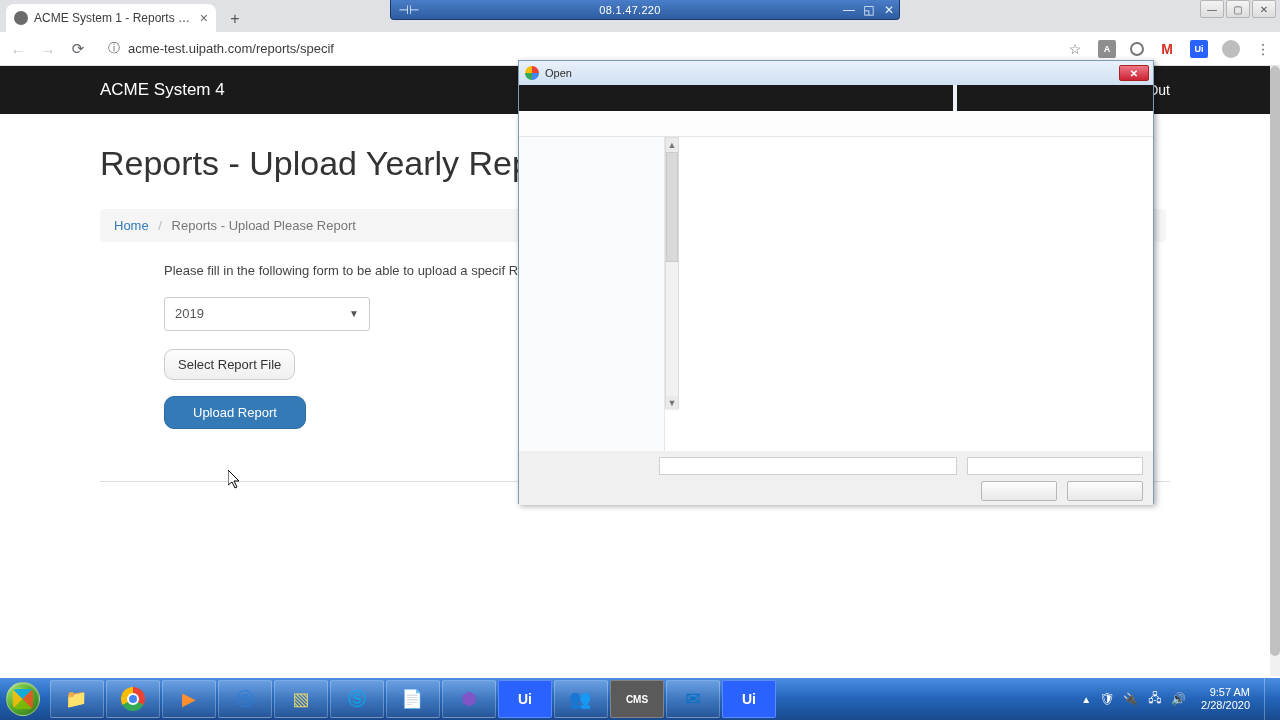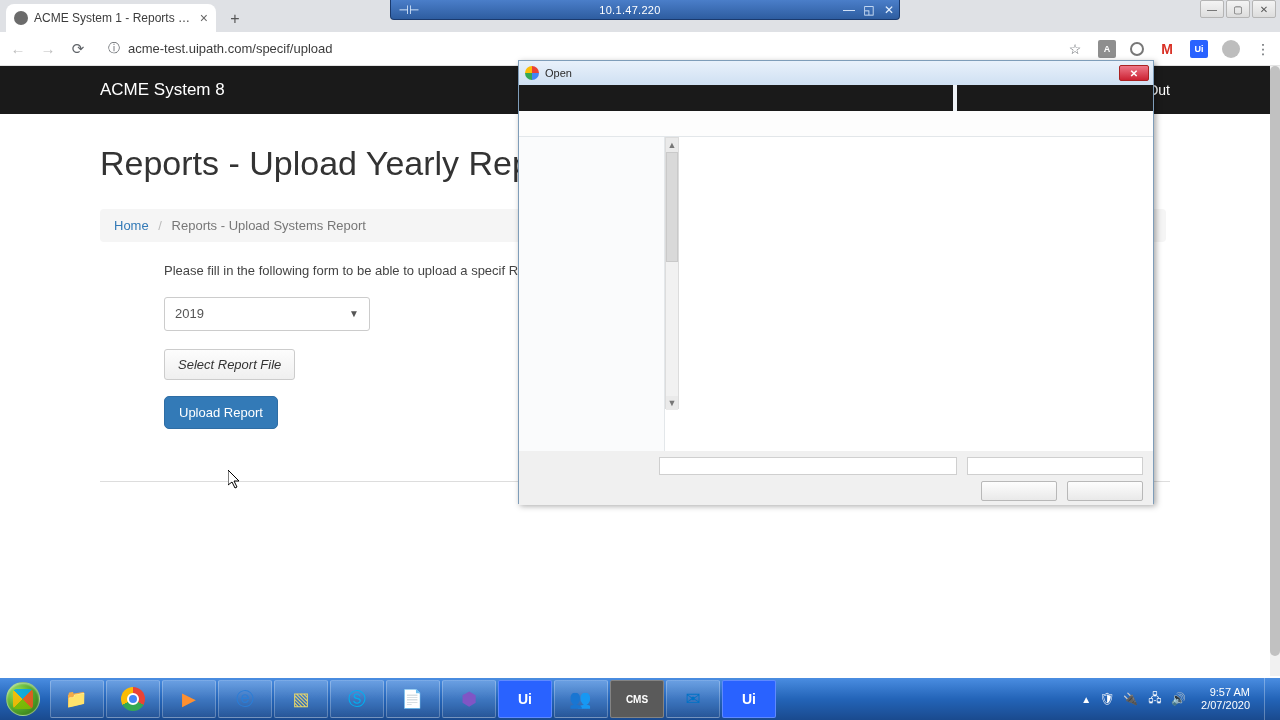--- a/index.html
+++ b/index.html
@@ -54,22 +54,22 @@
 .breadcrumb .sep { color: #bbb; margin: 0 6px; }
 .breadcrumb .current { color: #777; }
 
 .form-area { padding-left: 64px; max-width: 720px; }
 .intro { font-size: 13px; color: #444; line-height: 1.45; margin-bottom: 16px; }
 .label { font-size: 13px; font-weight: 600; color: #333; margin-bottom: 6px; }
 .text-input { width: 100%; height: 32px; border: 1px solid #ccc; border-radius: 3px; padding: 0 10px; font-size: 13px; color: #555; margin-bottom: 18px; }
 .select-wrap { position: relative; width: 206px; margin-bottom: 18px; }
 .select { width: 100%; height: 32px; border: 1px solid #ccc; border-radius: 3px; padding: 16px 10px; font-size: 13px; color: #555; background: #fff; display: flex; align-items: center; justify-content: space-between; cursor: pointer; }
 .caret { font-size: 10px; color: #555; }
-.btn-default { display: inline-block; padding: 7px 13px; border: 1px solid #ccc; background: linear-gradient(#fdfdfd,#efefef); border-radius: 3px; font-size: 13px; color: #333; cursor: pointer; margin-bottom: 16px; font-style: italic; }
-.btn-primary { display: inline-block; padding: 8px 14px; background: #337ab7; border: 1px solid #2e6da4; border-radius: 5px; font-size: 13px; color: #fff; cursor: pointer; }
+.btn-default { display: inline-block; padding: 7px 13px; border: 1px solid #ccc; background: linear-gradient(#fdfdfd,#efefef); border-radius: 9px; font-size: 13px; color: #333; cursor: pointer; margin-bottom: 16px; }
+.btn-primary { display: inline-block; padding: 8px 28px; background: #337ab7; border: 1px solid #2e6da4; border-radius: 10px; font-size: 13px; color: #fff; cursor: pointer; }
 
 .footer-divider { height: 1px; background: #ddd; margin: 52px 0 14px; }
 .copyright { font-size: 13px; color: #555; }
 
 .page-scroll { position: absolute; right: 0; top: 66px; width: 10px; height: 610px; background: #f1f1f1; }
 .page-scroll .thumb { width: 100%; height: 590px; background: #c1c1c1; border-radius: 5px; }
 
 
 .cursor { position: absolute; top: 470px; left: 228px; z-index: 40; pointer-events: none; }
 .cursor svg { display: block; }
@@ -126,21 +126,21 @@
 .tray-up { color: #fff; font-size: 10px; cursor: pointer; }
 .tray-icon { width: 16px; height: 16px; color: #fff; font-size: 12px; display: flex; align-items: center; justify-content: center; }
 .tray-clock { color: #fff; font-size: 11px; text-align: right; line-height: 1.15; padding: 0 6px; }
 .show-desktop { width: 10px; height: 42px; border-left: 1px solid rgba(255,255,255,.3); cursor: pointer; }
 </style>
 </head>
 <body>
 
 <div class="rdp-bar">
   <div class="rdp-pin">⊣⊢</div>
-  <div class="rdp-ip">10.1.47.220</div>
+  <div class="rdp-ip">08.1.47.220</div>
   <div class="rdp-btn">—</div>
   <div class="rdp-btn">◱</div>
   <div class="rdp-btn">✕</div>
 </div>
 
 <div class="host-caption">
   <div class="cap">—</div>
   <div class="cap">▢</div>
   <div class="cap">✕</div>
 </div>
@@ -153,47 +153,47 @@
       <div class="tab-close">×</div>
     </div>
     <div class="newtab">+</div>
   </div>
   <div class="addrbar">
     <div class="navbtn disabled">←</div>
     <div class="navbtn disabled">→</div>
     <div class="navbtn">⟳</div>
     <div class="omnibox">
       <span class="lock">ⓘ</span>
-      <span class="url">acme-test.uipath.com/specif/upload</span>
+      <span class="url">acme-test.uipath.com/reports/specif</span>
     </div>
     <div class="ext-icons">
       <div class="ext star">☆</div>
       <div class="ext pdf">A</div>
       <div class="ext circle"></div>
       <div class="ext shield">М</div>
       <div class="ext ui">Ui</div>
       <div class="ext avatar"></div>
       <div class="ext menu">⋮</div>
     </div>
   </div>
 
   <div class="page">
     <div class="site-header">
-      <div class="brand">ACME System 8</div>
+      <div class="brand">ACME System 4</div>
       <div class="site-nav">
         <a>Home</a>
         <a>Log Out</a>
       </div>
     </div>
     <div class="container">
       <h1 class="page-title">Reports - Upload Yearly Rep</h1>
       <div class="breadcrumb">
         <a>Home</a>
         <span class="sep">/</span>
-        <span class="current">Reports - Upload Systems Report</span>
+        <span class="current">Reports - Upload Please Report</span>
       </div>
       <div class="form-area">
         <p class="intro">Please fill in the following form to be able to upload a specif
 Report.</p>
         <div class="select-wrap">
           <div class="select">
             <span>2019</span>
             <span class="caret">▼</span>
           </div>
         </div>
@@ -274,17 +274,17 @@
     <div class="task-btn ui">Ui</div>
   </div>
   <div class="tray">
     <div class="tray-up">▲</div>
     <div class="tray-icon">🛡</div>
     <div class="tray-icon">🔌</div>
     <div class="tray-icon">🖧</div>
     <div class="tray-icon">🔊</div>
     <div class="tray-clock">
       <div>9:57 AM</div>
-      <div>2/07/2020</div>
+      <div>2/28/2020</div>
     </div>
     <div class="show-desktop"></div>
   </div>
 </div>
 
 </body></html>

